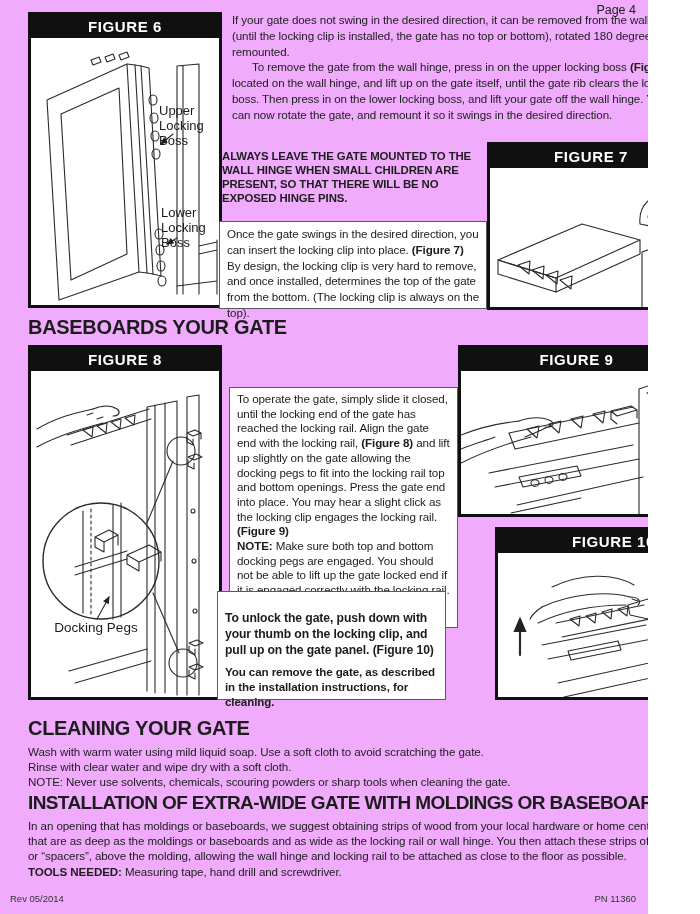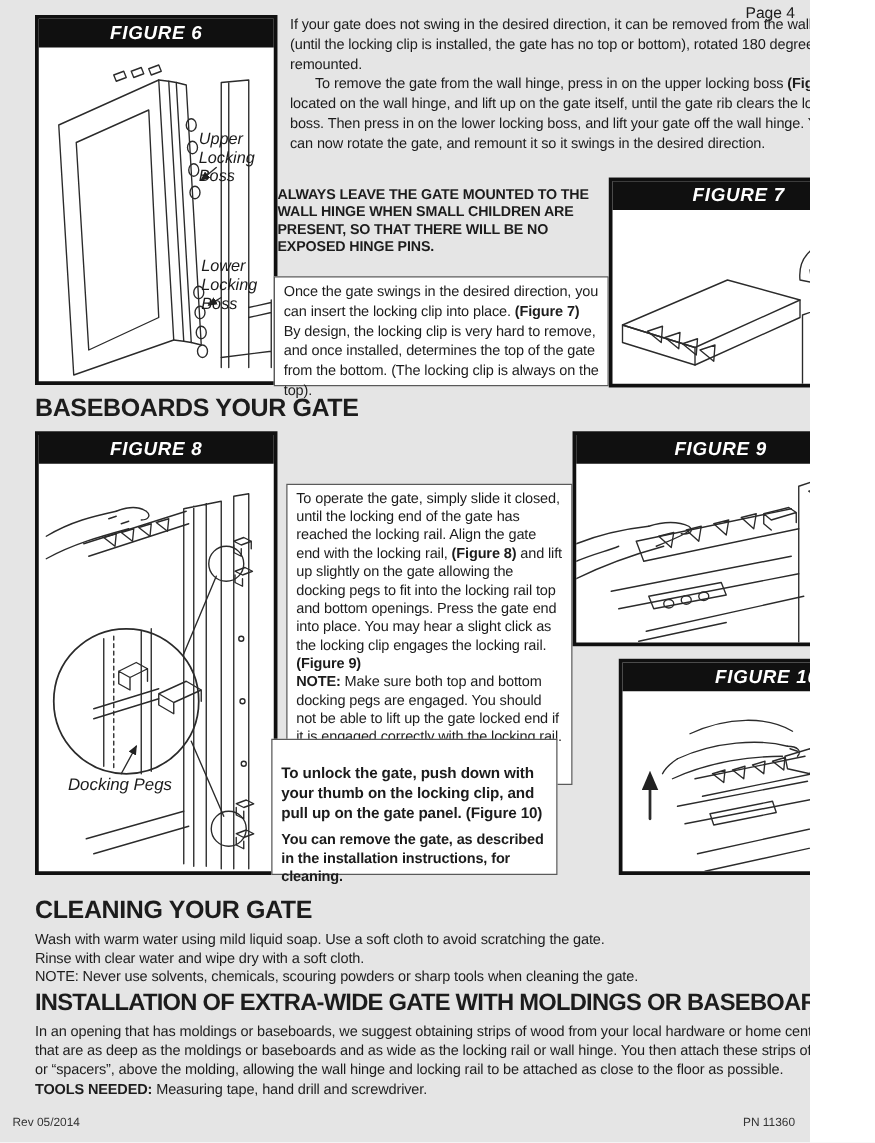--- a/index.html
+++ b/index.html
@@ -1,30 +1,30 @@
 <!DOCTYPE html>
 <html><head>
 <meta charset="utf-8">
 <style>
   * { box-sizing: border-box; }
   html,body { margin:0; padding:0; background:#fff; }
-  .page { position:relative; width:648px; height:914px; background:#e5e5e5; color:#1c1c1c;
+  .page { position:relative; width:648px; height:914px; background:#f0abfc; color:#1c1c1c;
           font-family:"Liberation Sans", sans-serif; overflow:hidden; }
   .abs { position:absolute; }
   .pagenum { font-size:12.5px; }
   .body-text { font-size:11.6px; line-height:15.8px; letter-spacing:-0.1px; }
   .body-text p { margin:0; }
   .indent { text-indent:20px; }
   .warning { font-weight:bold; font-size:11.4px; line-height:14px; letter-spacing:-0.1px; }
   .thinbox { border:1px solid #5a5a5a; padding:4px 7px; background:#fff; }
   .opcol { font-size:11.6px; line-height:14.7px; letter-spacing:-0.1px; }
   .opcol p { margin:0; }
   .h1 { font-weight:bold; font-size:20px; letter-spacing:-0.3px; white-space:nowrap; }
   .h1.wide { font-size:19px; letter-spacing:-0.6px; }
-  .figbox { border:3px solid #101010; background:#fff;font-style:italic; }
+  .figbox { border:3px solid #101010; background:#fff; }
   .fighead { background:#101010; color:#fff; font-weight:bold; font-size:15px;
              letter-spacing:0.6px; text-align:center; height:23px; line-height:23px; }
   .figlabel { position:absolute; font-size:13px; line-height:15px; }
   .center { text-align:center; }
   .boldp { font-weight:bold; font-size:12.2px; line-height:15.8px; letter-spacing:-0.1px; }
   .gap-top { margin-top:7px !important;font-weight:bold; }
   .footer { font-size:9.5px; color:#333; }
   svg { display:block; }
 </style>
 </head>

